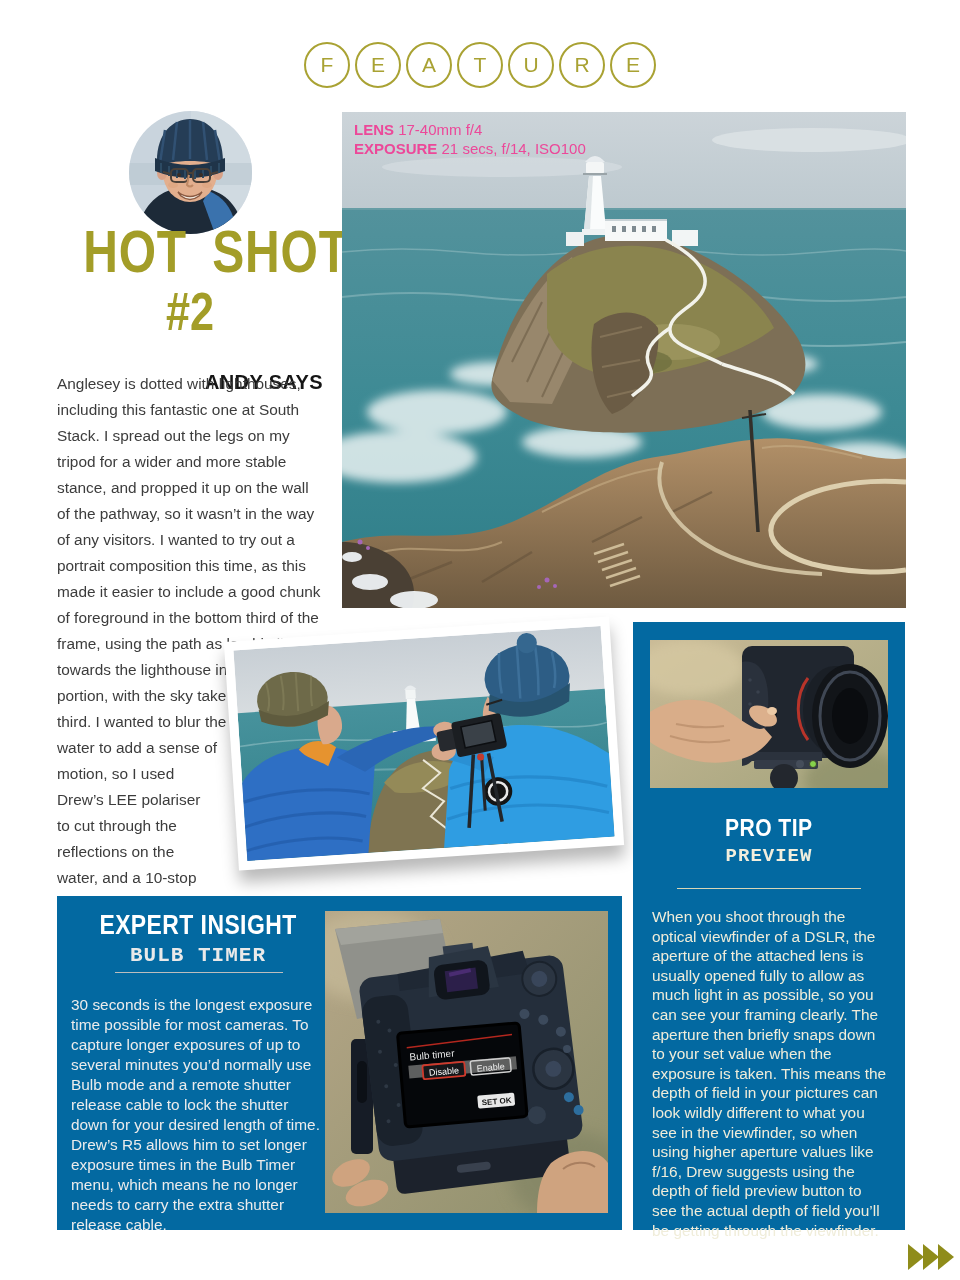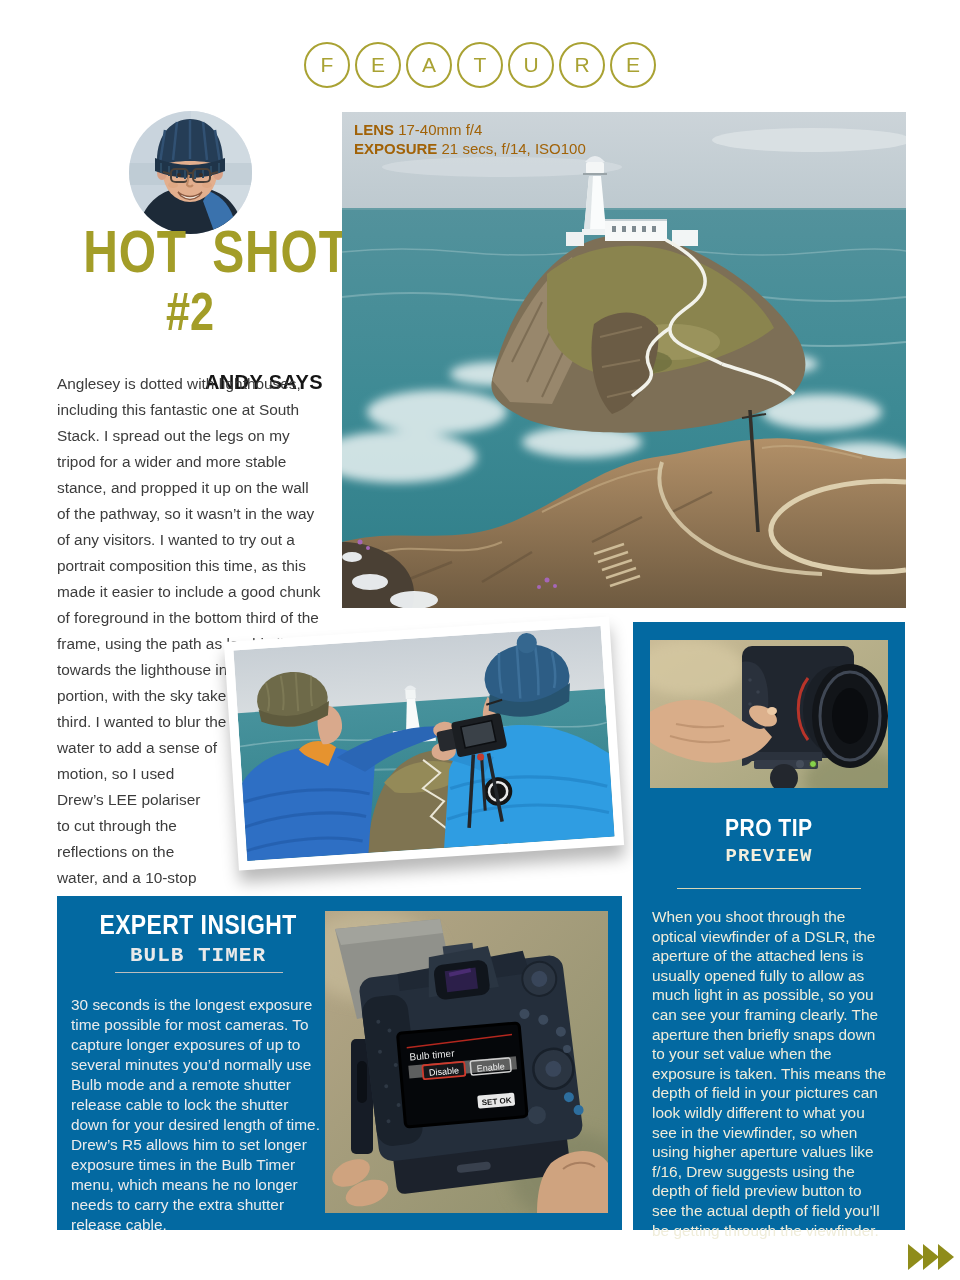--- a/index.html
+++ b/index.html
@@ -31,21 +31,21 @@
   .andy-heading { position:absolute; left:57px; top:356px; width:266px; text-align:right;
                   font-size:20px; font-weight:700; color:#151515; letter-spacing:0.4px;margin-top:15px; }
   .andy-body { position:absolute; left:57px; top:371px; width:267px; font-size:15.4px;
                line-height:26px; color:#3c3c3c; }
   .andy-body .narrow { display:block; width:160px; }
 
   
   .main-photo { position:absolute; left:342px; top:112px; width:564px; height:496px; }
   .main-photo svg { display:block; width:100%; height:100%; }
   .photo-caption { position:absolute; left:12px; top:8px; font-size:15px; line-height:19px;
-                   color:#a16207; }
+                   color:#ec4899; }
   .photo-caption b { font-weight:700; }
 
   
   .photogs { position:absolute; left:231px; top:629px; width:386px; height:229px;
              background:#ffffff; padding:9px; transform:rotate(-3.8deg);
              box-shadow:0 12px 16px rgba(0,0,0,0.28); }
   .photogs svg { display:block; width:100%; height:100%; }
 
   
   .black-box { position:absolute; left:57px; top:896px; width:565px; height:334px; background:#0369a1; }

